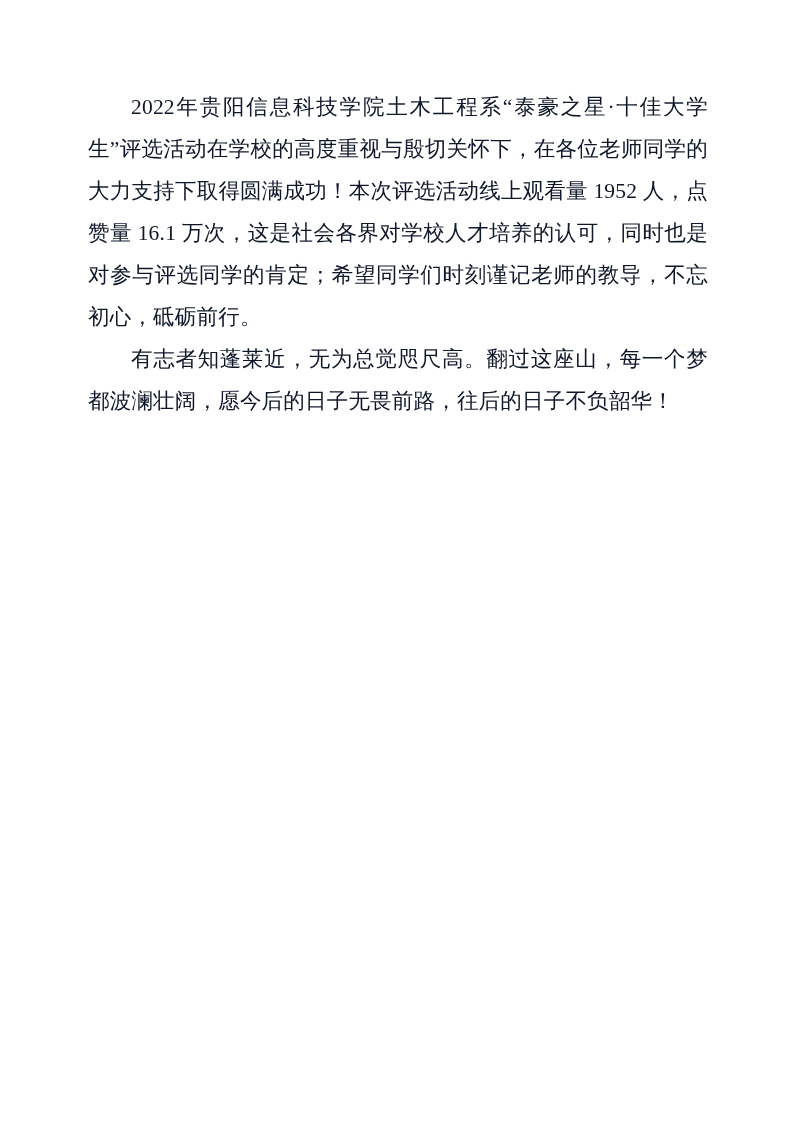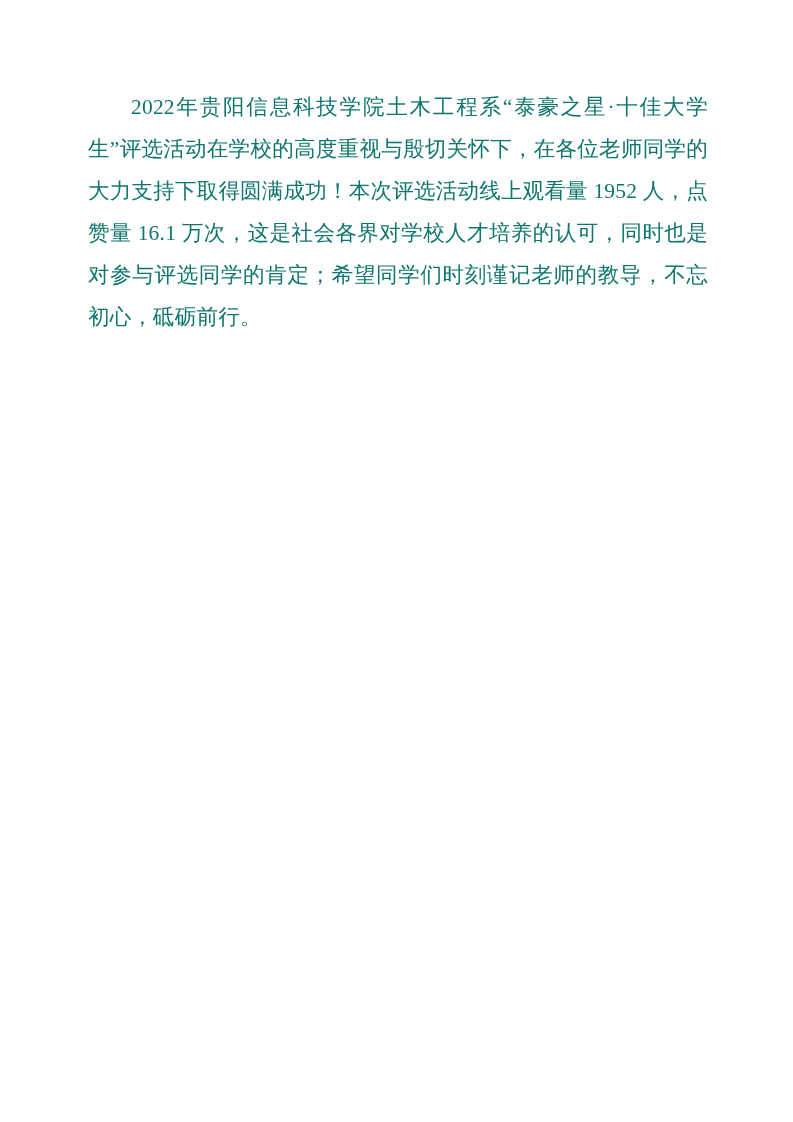--- a/index.html
+++ b/index.html
@@ -21,31 +21,32 @@
   .doc-body {
     position: absolute;
     left: 88px;
     top: 86px;
     width: 620px;
   }
   .para {
     margin: 0 0 0 0;
     font-size: 21.5px;
     line-height: 42px;
-    color: #0f766e;
+    color: #0f172a;
     text-align: justify;
     text-justify: inter-ideograph;
     text-indent: 2em;
     letter-spacing: 0.2px;
     font-family: "Liberation Serif", "DejaVu Serif", serif;
   }
   .para + .para {
     margin-top: 0px;
   }
 </style>
 </head>
 <body>
 
 <div class="page">
   <div class="doc-body">
     <p class="para">2022年贵阳信息科技学院土木工程系“泰豪之星·十佳大学生”评选活动在学校的高度重视与殷切关怀下，在各位老师同学的大力支持下取得圆满成功！本次评选活动线上观看量 1952 人，点赞量 16.1 万次，这是社会各界对学校人才培养的认可，同时也是对参与评选同学的肯定；希望同学们时刻谨记老师的教导，不忘初心，砥砺前行。</p>
+    <p class="para">有志者知蓬莱近，无为总觉咫尺高。翻过这座山，每一个梦都波澜壮阔，愿今后的日子无畏前路，往后的日子不负韶华！</p>
   </div>
 </div>
 
 </body></html>

